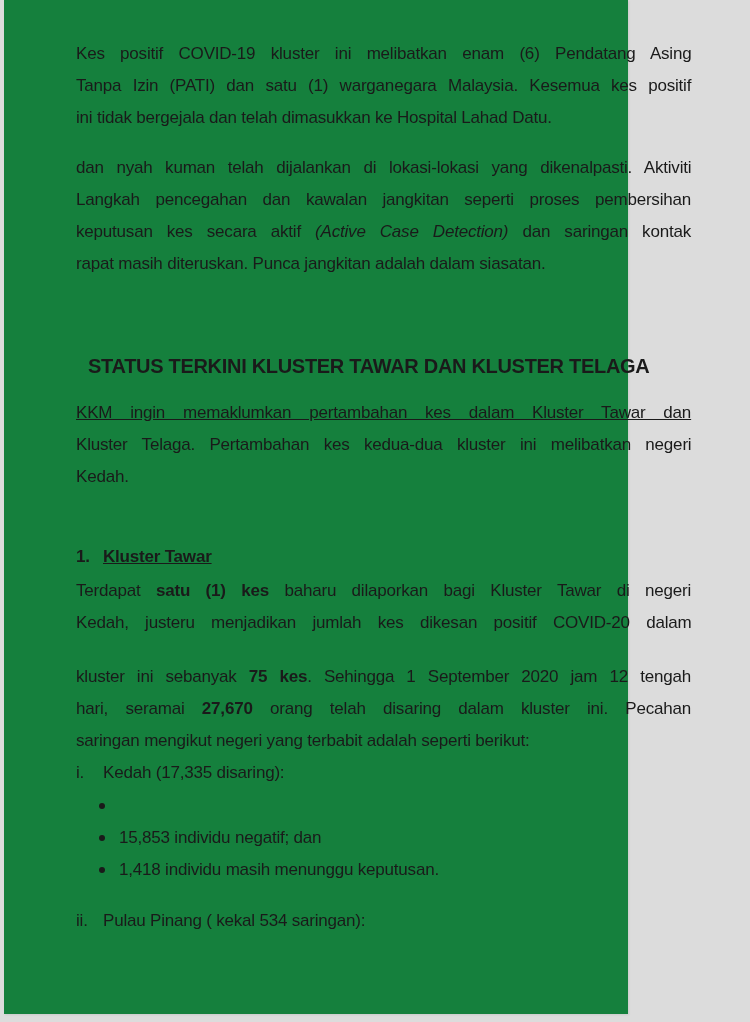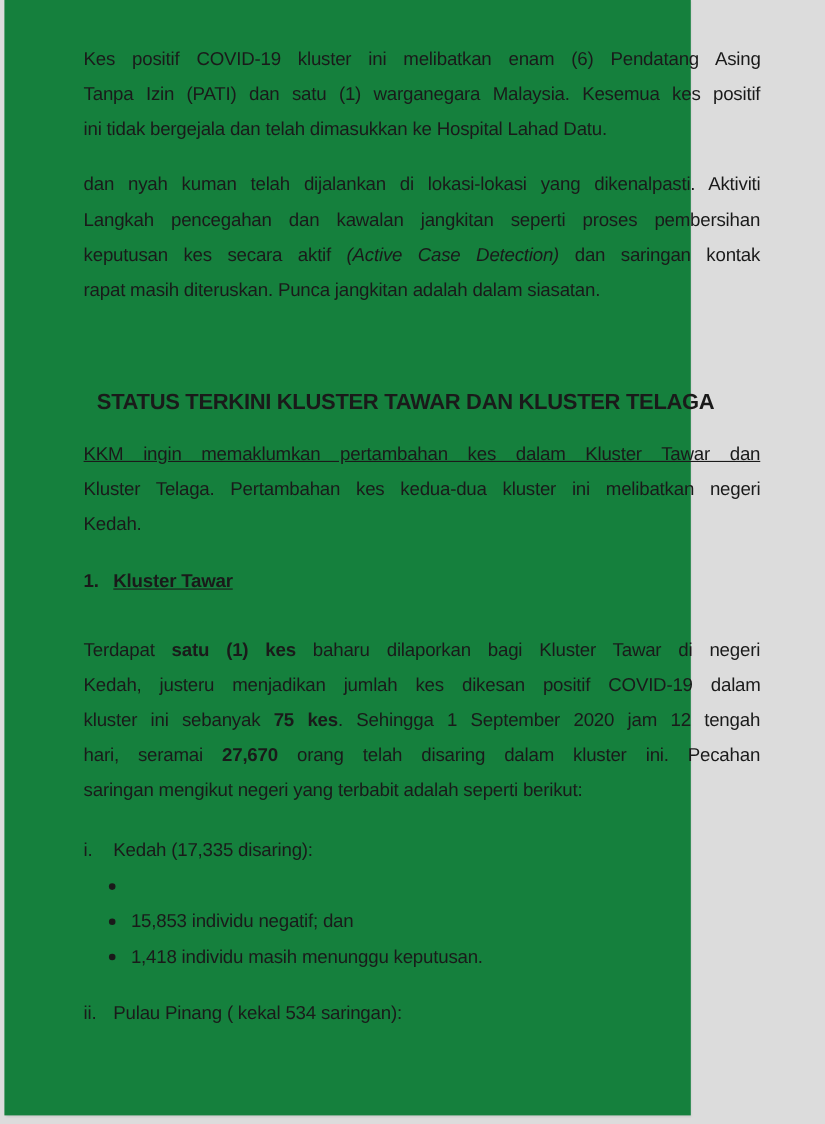--- a/index.html
+++ b/index.html
@@ -63,28 +63,28 @@
     </div>
 
     <div class="heading" style="top:355px;">STATUS TERKINI KLUSTER TAWAR DAN KLUSTER TELAGA</div>
 
     <div class="para" style="top:397px;">
       <span class="line" style="display: block; word-spacing: 13.375px; text-decoration: underline;">KKM ingin memaklumkan pertambahan kes dalam Kluster Tawar dan</span>
       <span class="line" style="display: block; word-spacing: 9.875px;">Kluster Telaga. Pertambahan kes kedua-dua kluster ini melibatkan negeri</span>
       <span class="line last">Kedah.</span>
     </div>
 
-    <div class="sub-heading" style="top:519px;">
+    <div class="sub-heading" style="top:547px;">
       <span class="num">1.</span><span class="title">Kluster Tawar</span>
     </div>
 
     <div class="para" style="top:575px;">
       <span class="line" style="display: block; word-spacing: 10.9px;"><span>Terdapat </span><b>satu (1) kes</b><span> baharu dilaporkan bagi Kluster Tawar di negeri</span></span>
-      <span class="line" style="display: block; word-spacing: 11.875px;">Kedah, justeru menjadikan jumlah kes dikesan positif COVID-19 dalam</span>
-      <span class="line" style="display: block; word-spacing: 7.63636px;"><span>kluster ini sebanyak </span><b>75 kes</b><span>. Sehingga 1 September 2020 jam 12 tengah</span></span>
+      <span class="line" style="display: block; word-spacing: 11.875px;">Kedah, justeru menjadikan jumlah kes dikesan positif COVID-20 dalam</span>
+      <span class="line" style="display: block; word-spacing: 7.63636px; margin-top: 22px;"><span>kluster ini sebanyak </span><b>75 kes</b><span>. Sehingga 1 September 2020 jam 12 tengah</span></span>
       <span class="line" style="display: block; word-spacing: 12.7778px;"><span>hari, seramai </span><b>27,670</b><span> orang telah disaring dalam kluster ini. Pecahan</span></span>
       <span class="line last">saringan mengikut negeri yang terbabit adalah seperti berikut:</span>
     </div>
 
     <div class="list-item" style="top:763px;">
       <span class="roman">i.</span><span>Kedah (17,335 disaring):</span>
     </div>
 
     <div class="bullet" style="top:796px;">
       <span class="dot"></span>

